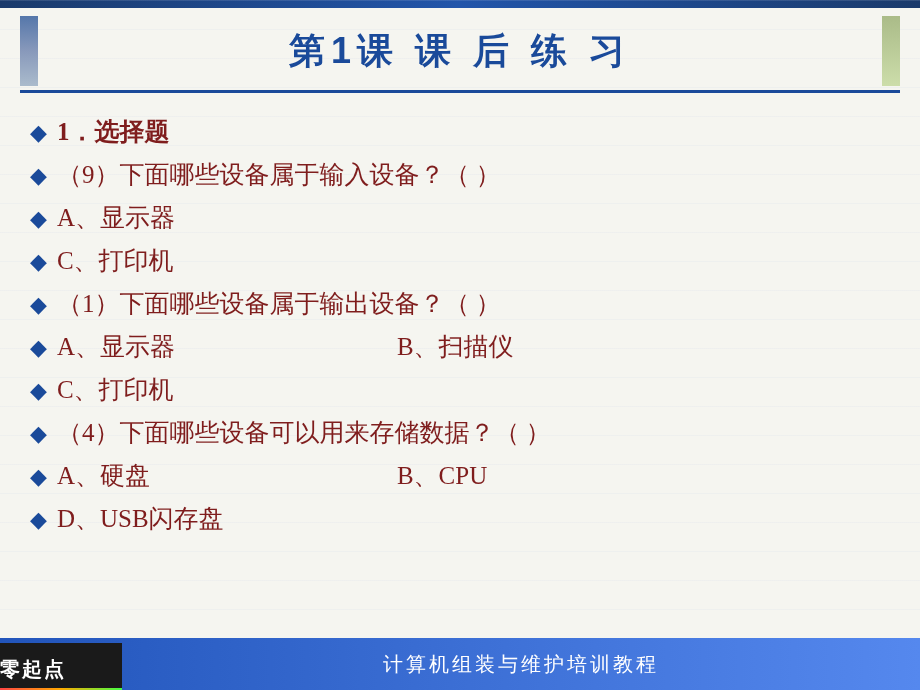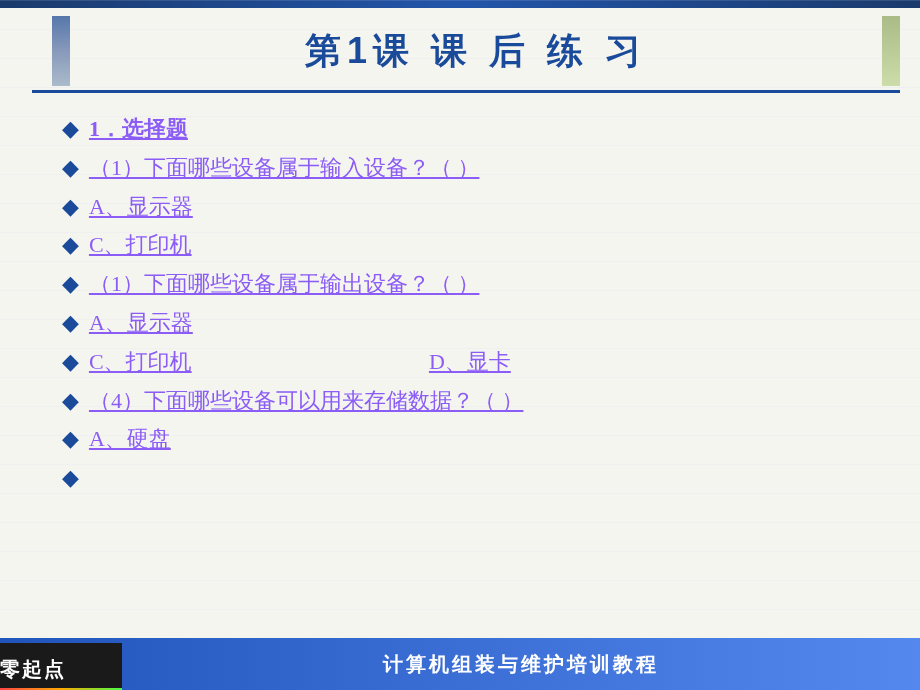--- a/index.html
+++ b/index.html
@@ -93,26 +93,25 @@
 
     .bullet {
       color: #1a4a9a;
       font-size: 22px;
       margin-right: 10px;
       flex-shrink: 0;
       line-height: 1.4;
     }
 
     .item-text {
-      font-size: 22px;
-      color: #8b5cf6;
+      font-size: 25px;
+      color: #7f1d1d;
       line-height: 1.4;
       flex: 1;
       font-family: 'SimSun', 'STSong', serif;
-      text-decoration: underline;
     }
 
     .item-text.bold {
       font-weight: bold;
     }
 
     
     .two-col {
       display: flex;
       width: 100%;
@@ -167,21 +166,20 @@
       background: linear-gradient(to right, #ff4444, #ffaa00, #44ff44);
     }
 
     .footer-title {
       flex: 1;
       text-align: center;
       color: #ffffff;
       font-size: 20px;
       font-family: 'SimHei', 'STHeiti', sans-serif;
       letter-spacing: 3px;
-      font-weight: bold;
     }
 
     
     .slide::before {
       content: '';
       position: absolute;
       top: 0;
       left: 0;
       right: 0;
       bottom: 52px;
@@ -192,21 +190,20 @@
         rgba(200, 210, 230, 0.15) 28px,
         rgba(200, 210, 230, 0.15) 29px
       );
       pointer-events: none;
       z-index: 0;
     }
 
     .content-area, .header-area, .title-underline {
       position: relative;
       z-index: 1;
-      margin-left: 32px;
     }
   </style>
 </head>
 <body>
 
 <div class="slide">
   <div class="top-bar"></div>
 
   <div class="header-area">
     <div class="left-decoration"></div>
@@ -220,21 +217,21 @@
 
   <div class="content-area">
 
     <div class="content-item">
       <span class="bullet">◆</span>
       <span class="item-text bold">1．选择题</span>
     </div>
 
     <div class="content-item">
       <span class="bullet">◆</span>
-      <span class="item-text">（1）下面哪些设备属于输入设备？（    ）</span>
+      <span class="item-text">（9）下面哪些设备属于输入设备？（    ）</span>
     </div>
 
     <div class="content-item">
       <span class="bullet">◆</span>
       <span class="item-text">
         <span class="two-col">
           <span class="col-left">A、显示器</span>
         </span>
       </span>
     </div>
@@ -251,52 +248,54 @@
     <div class="content-item">
       <span class="bullet">◆</span>
       <span class="item-text">（1）下面哪些设备属于输出设备？（    ）</span>
     </div>
 
     <div class="content-item">
       <span class="bullet">◆</span>
       <span class="item-text">
         <span class="two-col">
           <span class="col-left">A、显示器</span>
+          <span class="col-right">B、扫描仪</span>
         </span>
       </span>
     </div>
 
     <div class="content-item">
       <span class="bullet">◆</span>
       <span class="item-text">
         <span class="two-col">
           <span class="col-left">C、打印机</span>
-          <span class="col-right">D、显卡</span>
         </span>
       </span>
     </div>
 
     <div class="content-item">
       <span class="bullet">◆</span>
       <span class="item-text">（4）下面哪些设备可以用来存储数据？（    ）</span>
     </div>
 
     <div class="content-item">
       <span class="bullet">◆</span>
       <span class="item-text">
         <span class="two-col">
           <span class="col-left">A、硬盘</span>
-        </span>
-      </span>
-    </div>
-
-    <div class="content-item">
-      <span class="bullet">◆</span>
-      <span class="item-text">
-        <span class="two-col">
+          <span class="col-right">B、CPU</span>
+        </span>
+      </span>
+    </div>
+
+    <div class="content-item">
+      <span class="bullet">◆</span>
+      <span class="item-text">
+        <span class="two-col">
+          <span class="col-right">D、USB闪存盘</span>
         </span>
       </span>
     </div>
 
   </div>
 
   <div class="footer">
     <div class="footer-logo">
       <span class="logo-text">零起点</span>
       <div class="logo-accent"></div>

